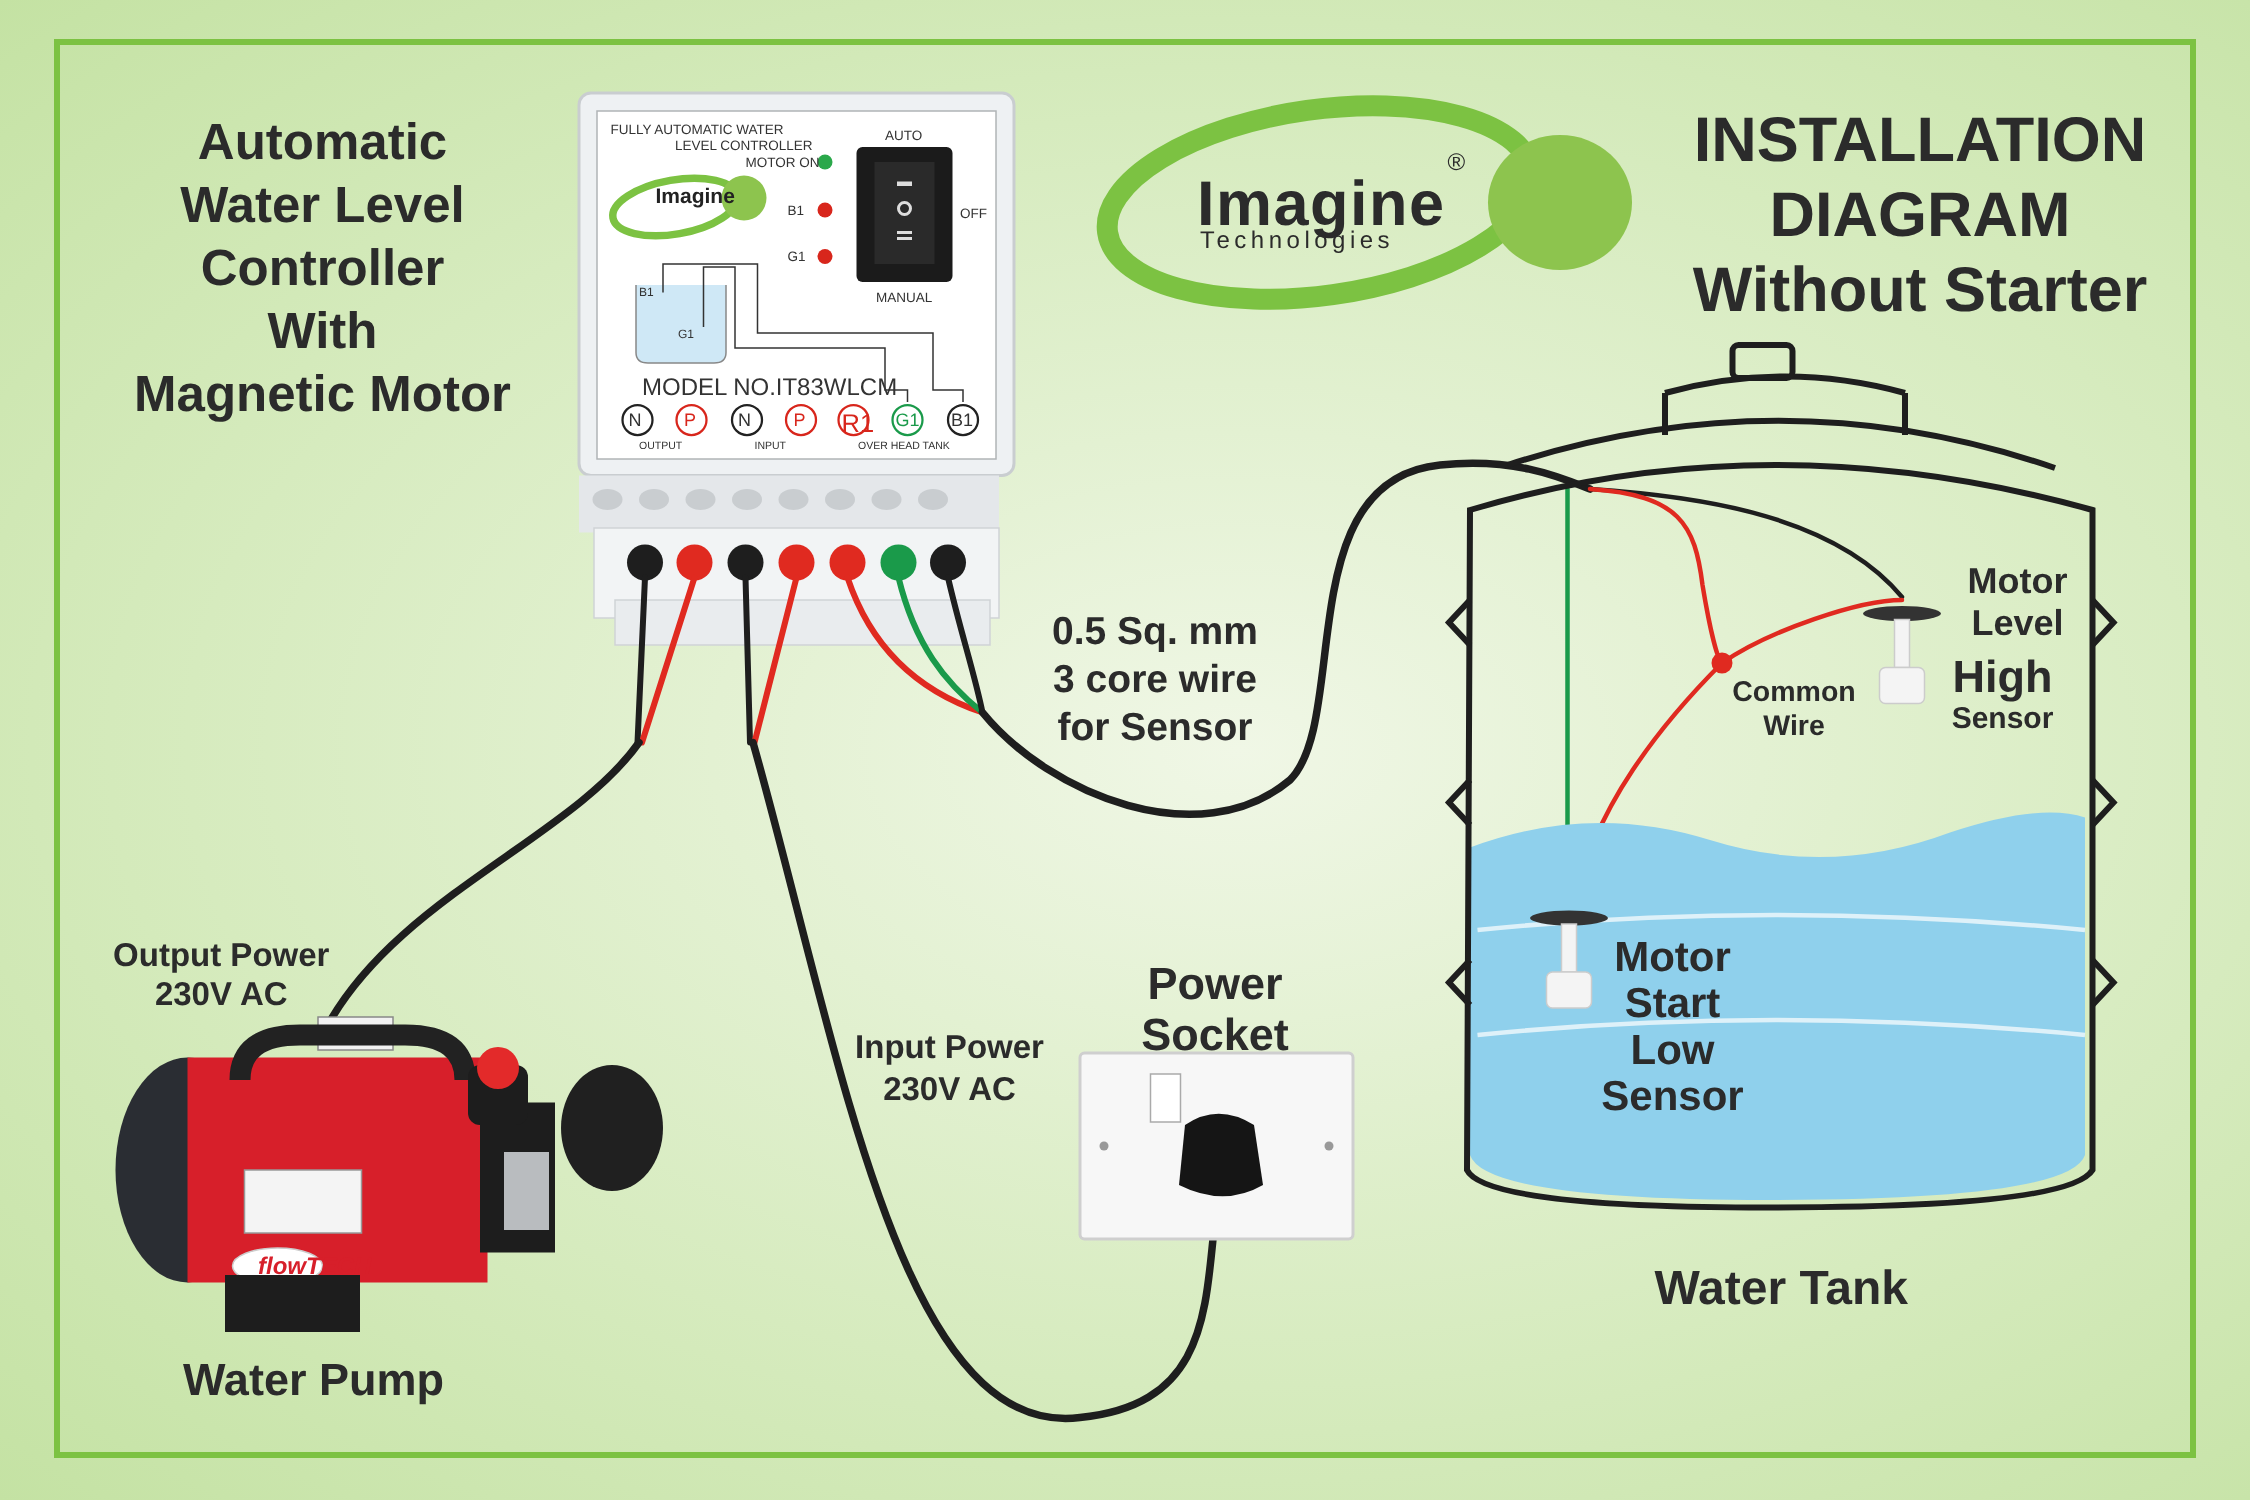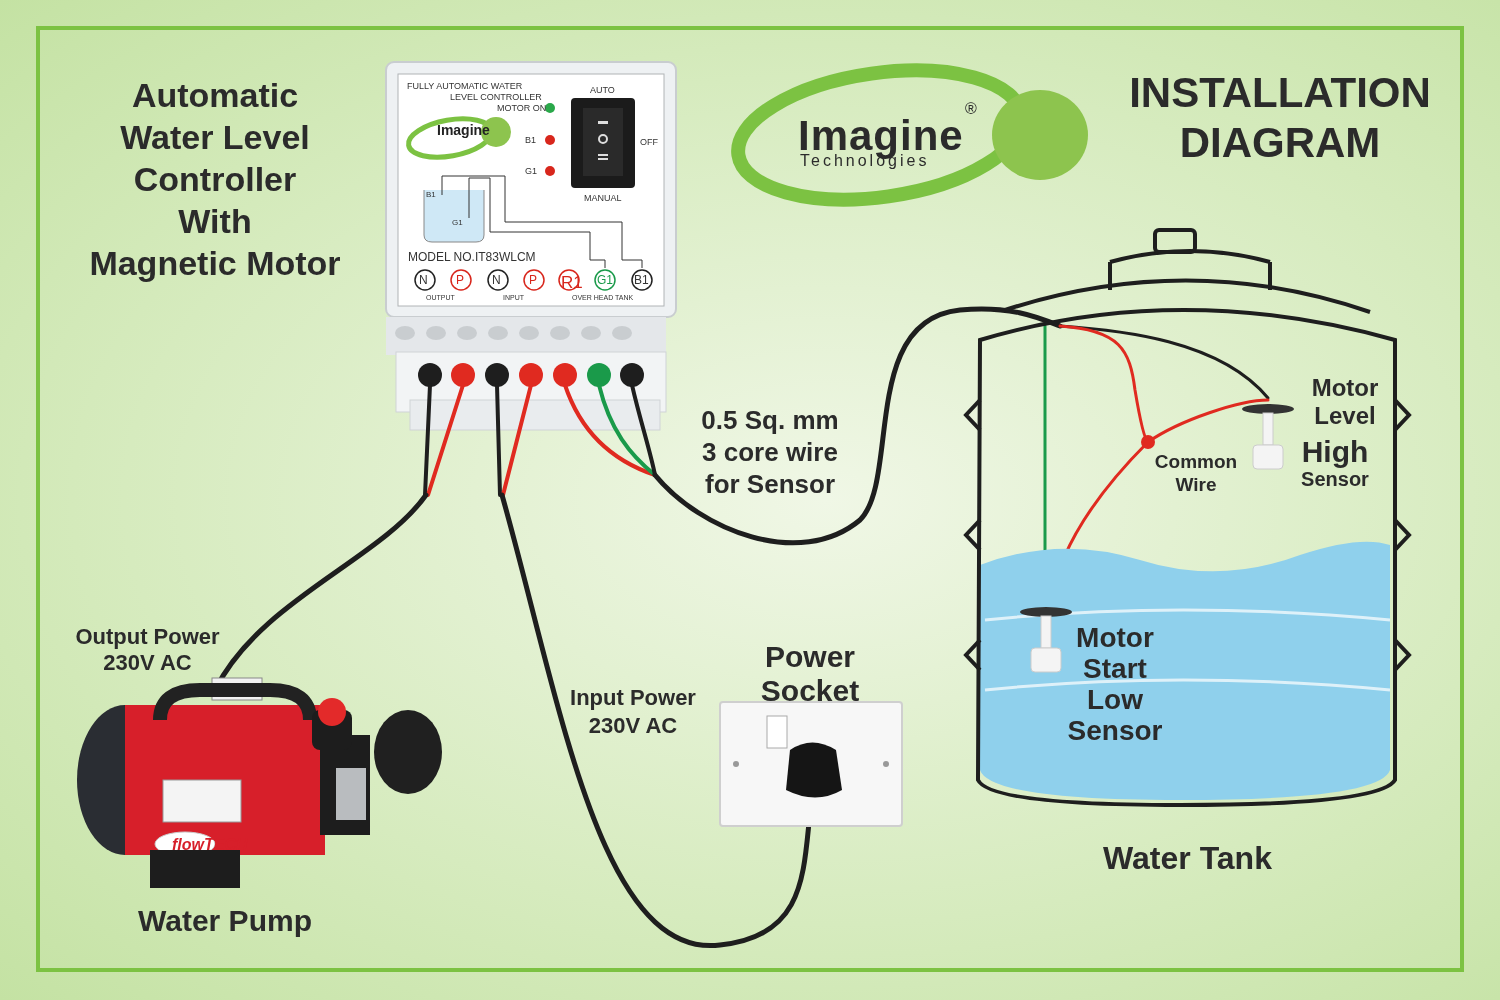--- a/index.html
+++ b/index.html
@@ -142,39 +142,40 @@
   <div class="dev-text" style="left:417px;top:92px;padding-left:33px;">LEVEL CONTROLLER</div>
   <div class="dev-text" style="left:437px;top:122px;font-size:14px;font-weight:bold;color:#222;">Imagine</div>
   <div class="dev-text" style="left:497px;top:103px;">MOTOR ON</div>
   <div class="dev-text" style="left:525px;top:135px;">B1</div>
   <div class="dev-text" style="left:525px;top:166px;">G1</div>
   <div class="dev-text" style="left:590px;top:85px;">AUTO</div>
   <div class="dev-text" style="left:640px;top:137px;">OFF</div>
   <div class="dev-text" style="left:584px;top:193px;">MANUAL</div>
   <div class="dev-text" style="left:426px;top:190px;font-size:8px;">B1</div>
   <div class="dev-text" style="left:452px;top:218px;font-size:8px;">G1</div>
-  <div class="dev-text" style="left:408px;top:250px;font-size:12px;">MODEL NO.IT83WLCM</div>
+  <div class="dev-text" style="left:428px;top:250px;font-size:16px;">MODEL NO.IT83WLCM</div>
   <div class="dev-text" style="left:419px;top:273px;font-size:12px;">N</div>
   <div class="dev-text" style="left:456px;top:273px;font-size:12px;color:#d8261c;">P</div>
   <div class="dev-text" style="left:492px;top:273px;font-size:12px;">N</div>
   <div class="dev-text" style="left:529px;top:273px;font-size:12px;color:#d8261c;">P</div>
   <div class="dev-text" style="left:561px;top:273px;font-size:17px;color:#d8261c;">R1</div>
   <div class="dev-text" style="left:597px;top:273px;font-size:12px;color:#1a9a4a;">G1</div>
   <div class="dev-text" style="left:634px;top:273px;font-size:12px;">B1</div>
   <div class="dev-text" style="left:426px;top:294px;font-size:7px;">OUTPUT</div>
   <div class="dev-text" style="left:503px;top:294px;font-size:7px;">INPUT</div>
   <div class="dev-text" style="left:572px;top:294px;font-size:7px;">OVER HEAD TANK</div>
 
   <div class="lbl" style="left:798px;top:112px;font-size:42px;color:#2b2b2b;letter-spacing:1px;">Imagine</div>
   <div class="lbl" style="left:800px;top:152px;font-size:16px;font-weight:normal;letter-spacing:3px;">Technologies</div>
   <div class="lbl" style="left:965px;top:100px;font-size:16px;font-weight:normal;">®</div>
 
   <div class="lbl" style="left:1100px;top:68px;width:360px;font-size:42px;line-height:50px;">
     <div>INSTALLATION</div>
     <div>DIAGRAM</div>
+    <div>Without Starter</div>
   </div>
 
   <div class="lbl" style="left:50px;top:74px;width:330px;font-size:34px;line-height:42px;">
     <div>Automatic</div>
     <div>Water Level</div>
     <div>Controller</div>
     <div>With</div>
     <div>Magnetic Motor</div>
   </div>
 
@@ -192,21 +193,21 @@
   <div class="lbl" style="left:548px;top:684px;width:170px;font-size:22px;line-height:28px;">
     <div>Input Power</div>
     <div>230V AC</div>
   </div>
 
   <div class="lbl" style="left:740px;top:630px;width:140px;font-size:30px;line-height:34px;margin-top:10px;">
     <div>Power</div>
     <div>Socket</div>
   </div>
 
-  <div class="lbl" style="left:120px;top:904px;width:210px;font-size:30px;">Water Pump</div>
+  <div class="lbl" style="left:104px;top:904px;width:210px;font-size:30px;">Water Pump</div>
   <div class="lbl" style="left:172px;top:836px;font-size:16px;color:#d71f2a;font-style:italic;">flowTECH</div>
 
   <div class="lbl" style="left:1290px;top:374px;width:110px;font-size:24px;line-height:28px;">
     <div>Motor</div>
     <div>Level</div>
   </div>
   <div class="lbl" style="left:1290px;top:436px;width:90px;font-size:30px;line-height:32px;">
     <div>High</div>
     <div style="font-size:20px;line-height:22px;">Sensor</div>
   </div>

